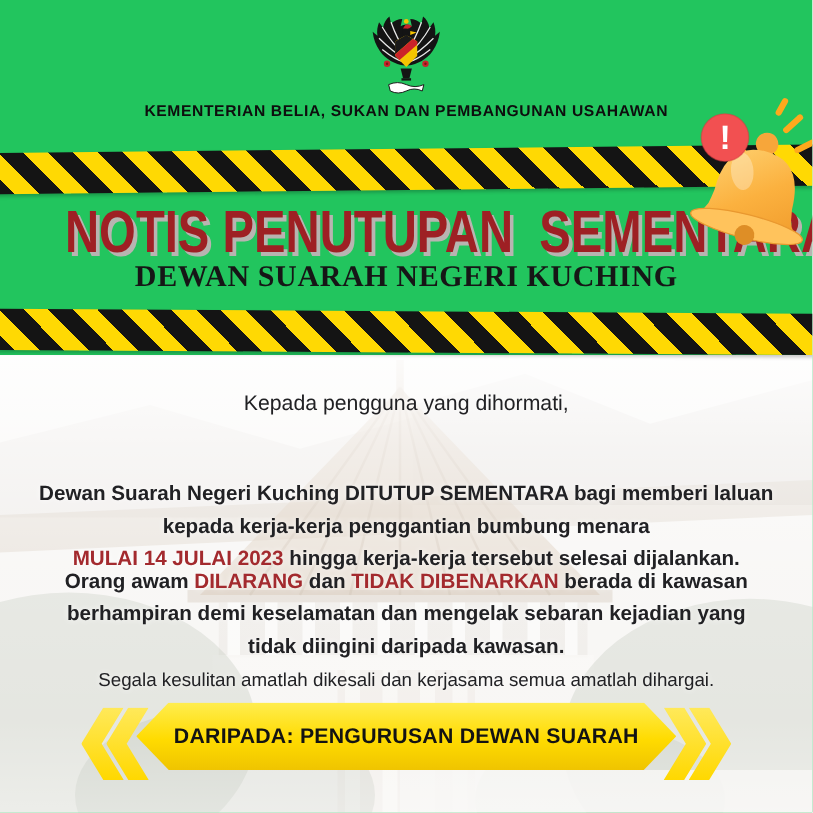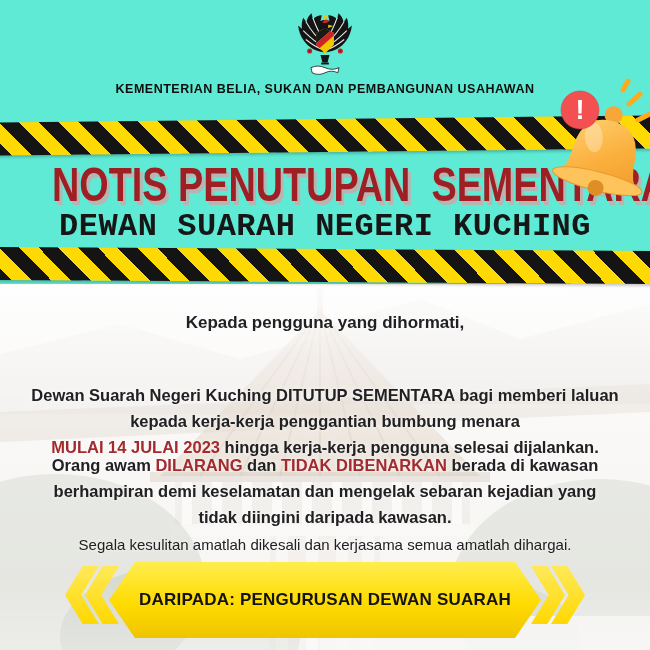--- a/index.html
+++ b/index.html
@@ -1,18 +1,18 @@
 <!DOCTYPE html>
 <html><head>
 <meta charset="utf-8">
 <style>
   html,body{margin:0;padding:0;background:#ffffff;}
   .poster{
     position:relative;width:650px;height:650px;overflow:hidden;
-    background:#5eead4;font-family:"Liberation Sans",sans-serif;
+    background:#22c55e;font-family:"Liberation Sans",sans-serif;
   }
   
   .bg-photo{position:absolute;left:0;top:284px;width:650px;height:366px;z-index:0;}
   
   .header{position:absolute;top:10px;left:0;right:0;text-align:center;z-index:2;}
   .crest{display:block;margin:0 auto;width:64px;height:68px;}
   .ministry{
     margin-top:4px;font-size:12.5px;font-weight:700;color:#0e0e0e;
     letter-spacing:.5px;
   }
@@ -27,46 +27,46 @@
   
   .title{
     position:absolute;top:161px;left:0;right:0;margin:0;text-align:center;z-index:2;
     font-size:45px;line-height:1;font-weight:800;color:#9E2024;
     white-space:pre;letter-spacing:0;
     transform:scaleX(.84) scaleY(1.06);transform-origin:50% 0;
     text-shadow:3.5px 3.5px 0 #b8b4b1;
   }
   .subtitle{
     position:absolute;top:209px;left:0;right:0;margin:0;text-align:center;z-index:2;
-    font-family:Liberation Mono, monospace;font-size:32px;line-height:1.1;
+    font-family:Liberation Serif, serif;font-size:24px;line-height:1.1;
     font-weight:700;color:#161616;letter-spacing:.5px;
   }
   
   .bell-wrap{position:absolute;left:526px;top:74px;width:126px;height:126px;z-index:6;}
   
   .content-block{position:absolute;left:0;right:0;text-align:center;z-index:2;color:#212124;}
   .line{white-space:nowrap;}
-  .salutation{top:296px;font-size:17px;font-weight:700;}
+  .salutation{top:296px;font-size:17px;font-weight:400;}
   .p1{top:342px;font-size:16.5px;font-weight:700;line-height:26px;margin-top:40px;}
   .p2{top:452px;font-size:16.5px;font-weight:700;line-height:26px;}
   .p3{top:521px;font-size:15px;font-weight:400;}
   .red{color:#A32A2E;}
   .content-block{text-shadow:0 0 5px rgba(255,255,255,.85);}
   
   .ribbon{position:absolute;left:65px;top:558px;width:520px;height:80px;z-index:5;}
   .chev{
     position:absolute;top:8px;width:34px;height:58px;
     background:linear-gradient(180deg,#FFE95A,#FFD800);
     clip-path:polygon(100% 0,52% 0,0 50%,52% 100%,100% 100%,48% 50%);
     filter:drop-shadow(4px 4px 0 rgba(150,123,0,.8));
   }
   .chev-l1{left:0;} .chev-l2{left:20px;}
   .chev-r1{right:0;transform:scaleX(-1);} .chev-r2{right:20px;transform:scaleX(-1);}
   .ribbon-body{
-    position:absolute;left:44px;right:44px;top:4px;height:76px;
+    position:absolute;left:44px;right:44px;top:4px;height:54px;
     background:linear-gradient(180deg,#FFED4F 0%,#FFDB00 55%,#EFC400 100%);
     clip-path:polygon(26px 0,calc(100% - 26px) 0,100% 50%,calc(100% - 26px) 100%,26px 100%,0 50%);
     filter:drop-shadow(0 7px 0 rgba(148,122,10,.55));
     display:flex;flex-direction:column;align-items:center;justify-content:center;
     font-size:17px;line-height:1.45;font-weight:700;color:#131313;letter-spacing:.2px;
     text-align:center;
   }
 </style>
 </head>
 <body>
@@ -185,21 +185,21 @@
         <text x="54" y="45" text-anchor="middle" font-family="Liberation Sans, sans-serif" font-size="27" font-weight="bold" fill="#ffffff">!</text>
       </g>
     </svg>
   </div>
 
   <p class="content-block salutation">Kepada pengguna yang dihormati,</p>
 
   <div class="content-block p1">
     <div class="line">Dewan Suarah Negeri Kuching DITUTUP SEMENTARA bagi memberi laluan</div>
     <div class="line">kepada kerja-kerja penggantian bumbung menara</div>
-    <div class="line"><span class="red">MULAI 14 JULAI 2023</span><span> hingga kerja-kerja pengguna selesai dijalankan.</span></div>
+    <div class="line"><span class="red">MULAI 14 JULAI 2023</span><span> hingga kerja-kerja tersebut selesai dijalankan.</span></div>
   </div>
 
   <div class="content-block p2">
     <div class="line"><span>Orang awam </span><span class="red">DILARANG</span><span> dan </span><span class="red">TIDAK DIBENARKAN</span><span> berada di kawasan</span></div>
     <div class="line">berhampiran demi keselamatan dan mengelak sebaran kejadian yang</div>
     <div class="line">tidak diingini daripada kawasan.</div>
   </div>
 
   <p class="content-block p3">Segala kesulitan amatlah dikesali dan kerjasama semua amatlah dihargai.</p>
 

